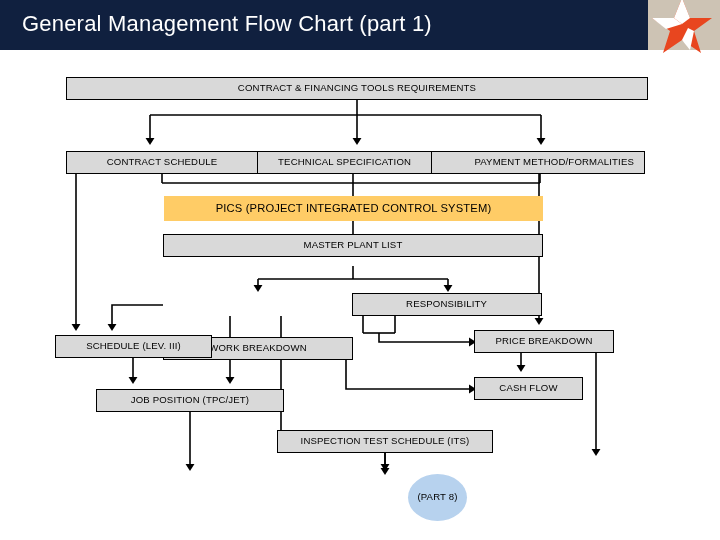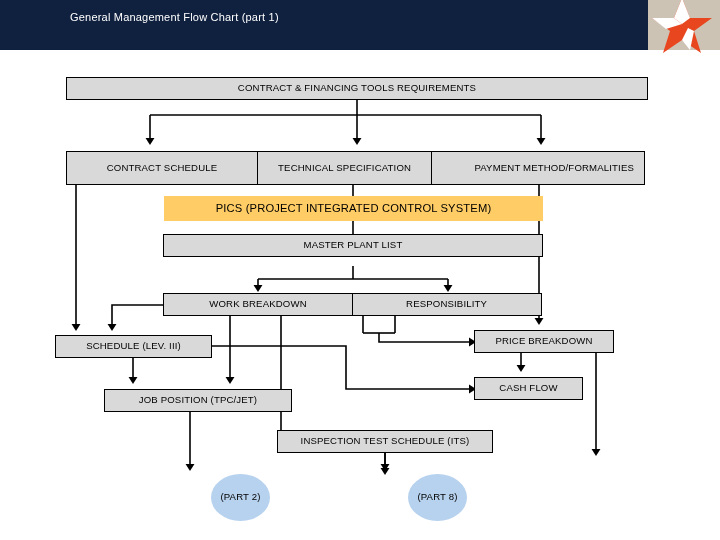--- a/index.html
+++ b/index.html
@@ -17,25 +17,24 @@
   }
 
   
   #header {
     position: absolute; left: 0; top: 0;
     width: 720px; height: 50px;
     background: #10203f;
   }
   #header-title {
     position: absolute; left: 22px; top: 11px;
-    font-size: 11px;
+    font-size: 22px;
     color: #ffffff;
     letter-spacing: 0.2px;
     white-space: nowrap;
-    margin-left: 48px;
   }
   #header-accent {
     position: absolute; right: 0; top: 0;
     width: 72px; height: 50px;
     background: #cdc3b4;
   }
   #logo-star {
     position: absolute; right: 8px; top: -2px;
     width: 60px; height: 58px;
   }
@@ -141,43 +140,42 @@
         <path d="M190,362 L190,419" marker-end="url(#ah)"></path>
 
         <path d="M385,403 L385,419" marker-end="url(#ah)"></path>
 
         <path d="M596,303 L596,404" marker-end="url(#ah)"></path>
       </g>
     </svg>
 
     <div class="node" style="left:66px; top:27px; width:582px; height:23px;">CONTRACT &amp; FINANCING TOOLS REQUIREMENTS</div>
 
-    <div class="group-row" style="left:66px; top:101px; width:582px; height:34px;">
+    <div class="group-row" style="left:66px; top:101px; width:582px; height:23px;">
       <div class="node" style="width:192px;">CONTRACT SCHEDULE</div>
       <div class="node" style="width:176px;">TECHNICAL SPECIFICATION</div>
       <div class="node" style="width:214px;padding-left:32px;">PAYMENT METHOD/FORMALITIES</div>
     </div>
 
     <div class="node accent" style="left:164px; top:146px; width:379px; height:25px;">PICS (PROJECT INTEGRATED CONTROL SYSTEM)</div>
 
     <div class="node" style="left:163px; top:184px; width:380px; height:23px;">MASTER PLANT LIST</div>
 
     <div class="group-row" style="left:163px; top:243px; width:380px; height:23px;">
-      <div class="node" style="width:190px;">WORK BREAKDOWN</div>
+      <div class="node" style="width:190px;margin-top:44px;">WORK BREAKDOWN</div>
       <div class="node" style="width:190px;">RESPONSIBILITY</div>
     </div>
 
     <div class="node" style="left:55px; top:285px; width:157px; height:23px;">SCHEDULE (LEV. III)</div>
 
     <div class="node" style="left:474px; top:280px; width:140px; height:23px;">PRICE BREAKDOWN</div>
 
     <div class="node" style="left:474px; top:327px; width:109px; height:23px;">CASH FLOW</div>
 
-    <div class="node" style="left:96px; top:339px; width:188px; height:23px;margin-left:8px;">JOB POSITION (TPC/JET)</div>
+    <div class="node" style="left:96px; top:339px; width:188px; height:23px;">JOB POSITION (TPC/JET)</div>
 
     <div class="node" style="left:277px; top:380px; width:216px; height:23px;">INSPECTION TEST SCHEDULE (ITS)</div>
 
-    <div class="node oval" style="left:211px; top:424px; width:59px; height:47px;">(PART 2)</div>
 
     <div class="node oval" style="left:408px; top:424px; width:59px; height:47px;">(PART 8)</div>
 
   </div>
 </div>
 
 </body></html>

